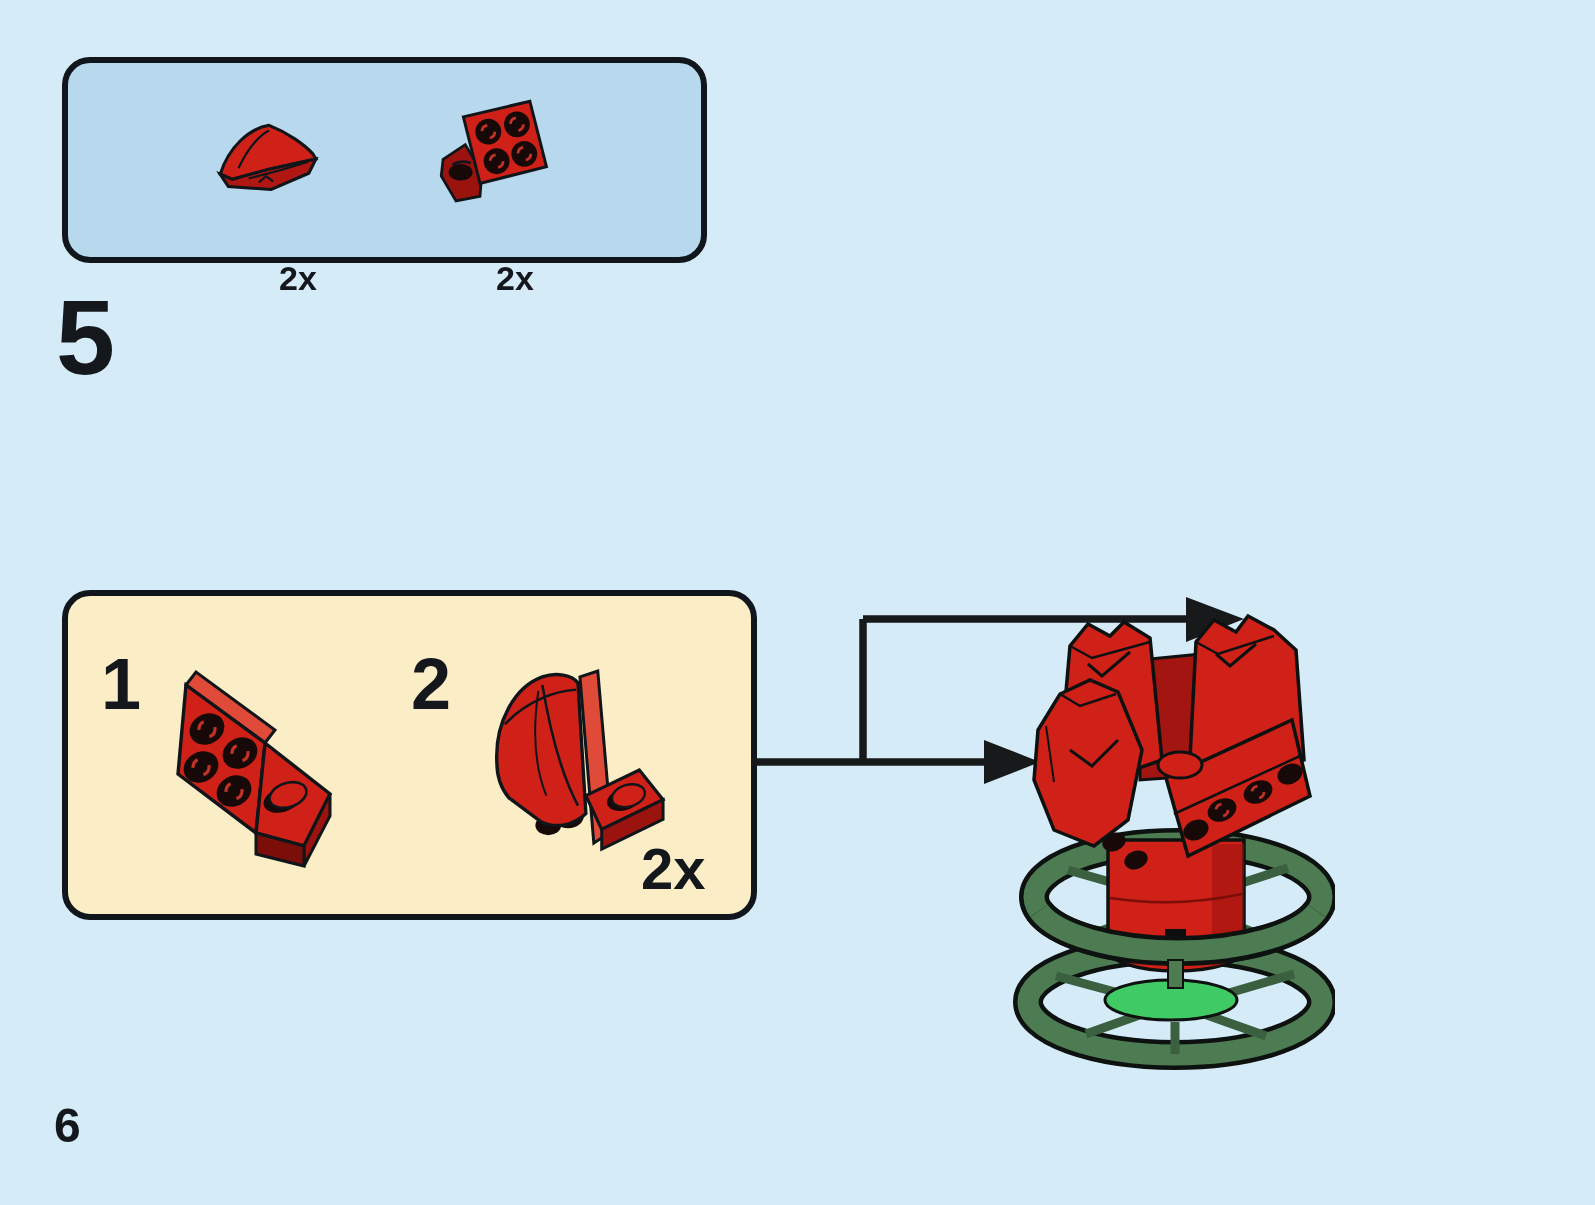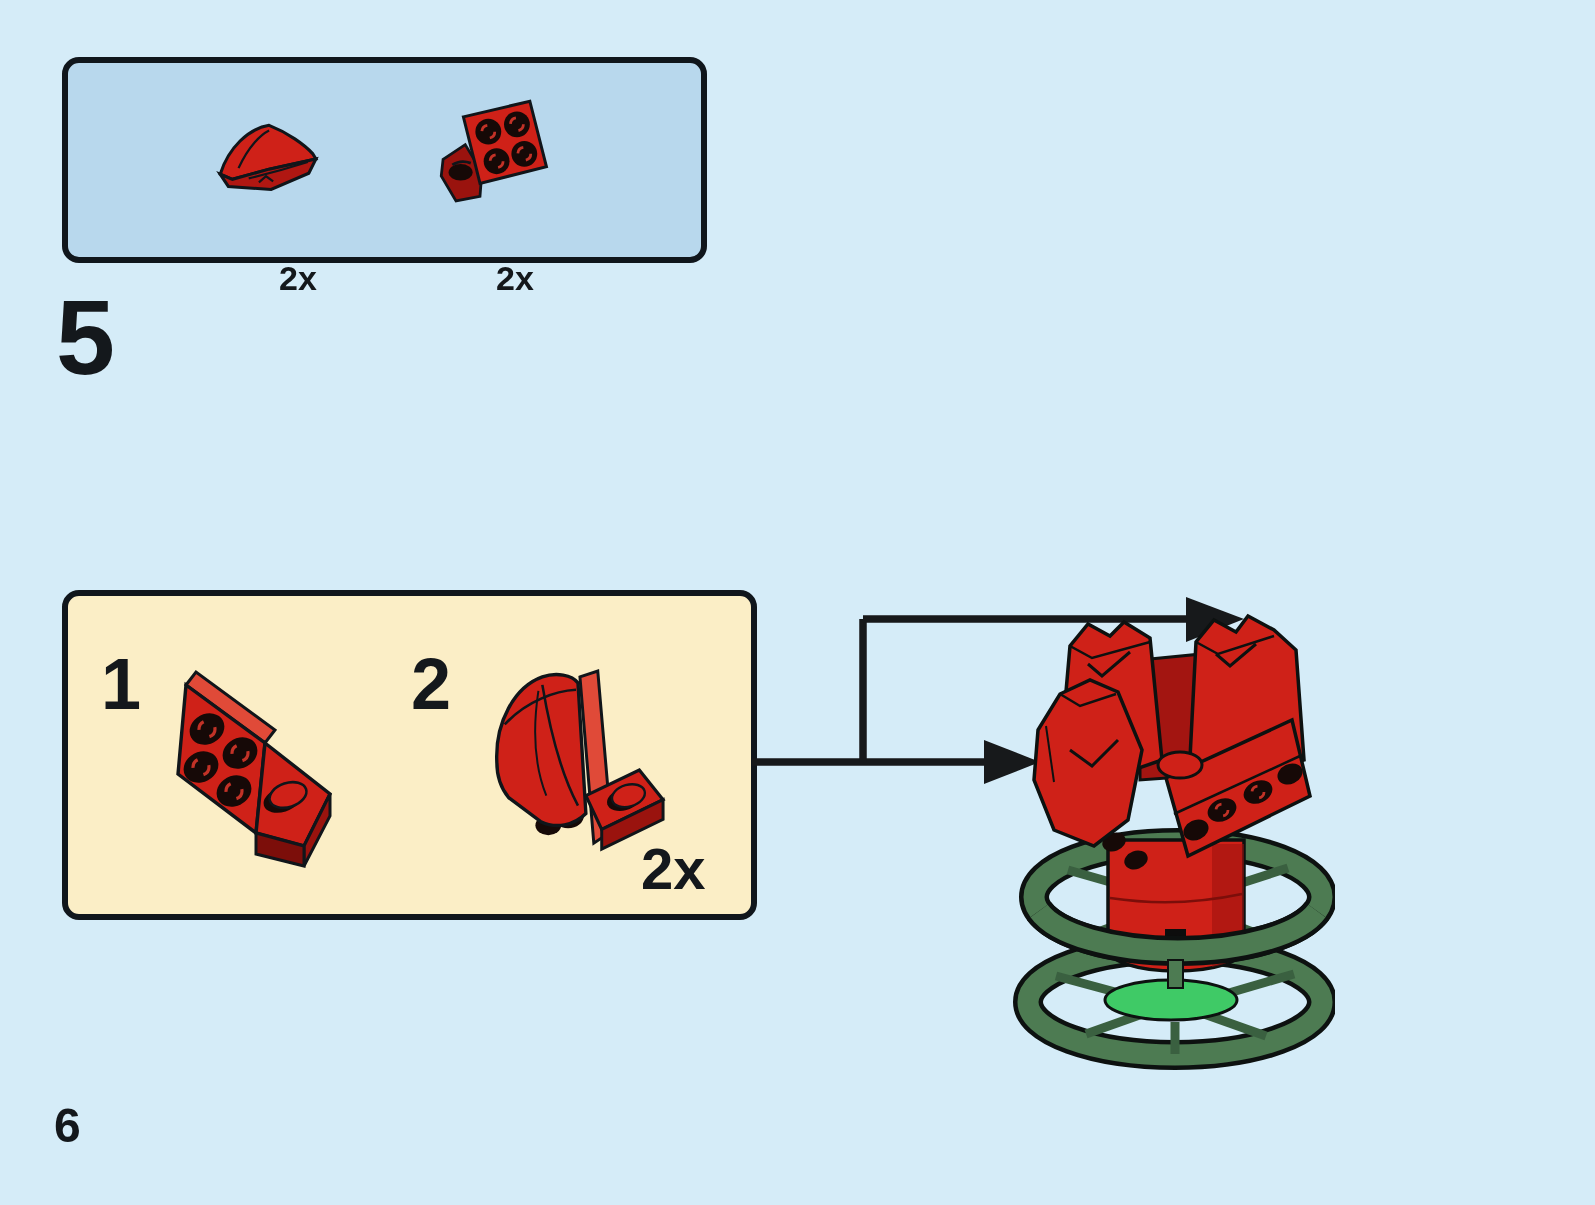--- a/index.html
+++ b/index.html
@@ -7,21 +7,21 @@
     position:relative;
     width:1595px;height:1205px;
     background:#d5ecf8;
     overflow:hidden;
     font-family:"Liberation Sans", sans-serif;
     color:#14181c;
   }
   .callout{
     position:absolute;
     border:6px solid #10161c;
-    border-radius:17px;
+    border-radius:28px;
     box-sizing:border-box;
   }
   .parts-box{left:62px;top:57px;width:645px;height:206px;background:#b8d8ed;}
   .substep-box{left:62px;top:590px;width:695px;height:330px;background:#fbeec6;}
   .lbl{
     position:absolute;
     font-weight:700;
     color:#14181c;
     line-height:1;
     white-space:nowrap;

